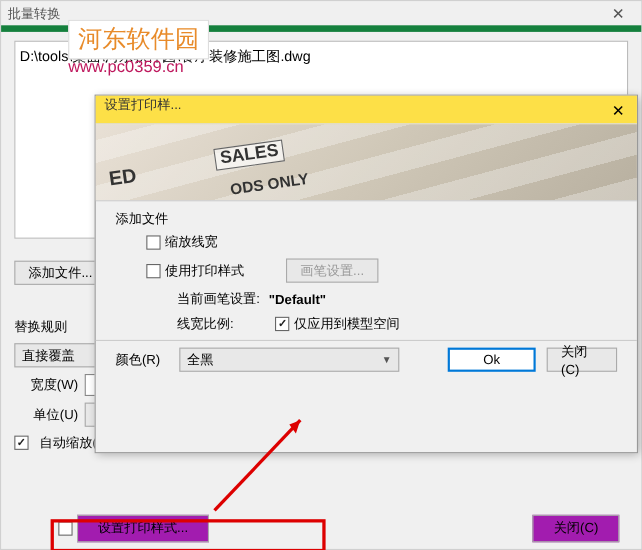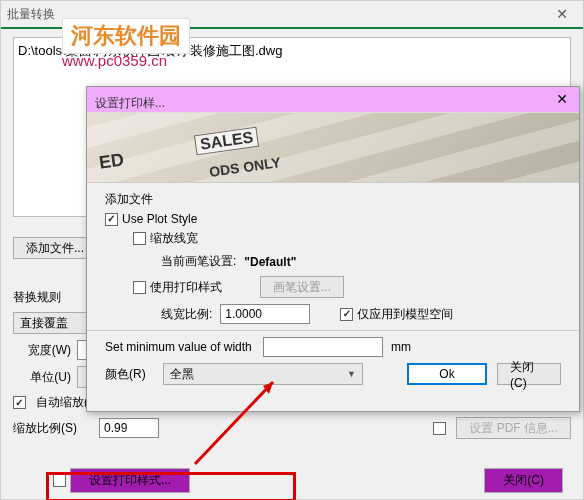--- a/index.html
+++ b/index.html
@@ -1,27 +1,27 @@
 <!DOCTYPE html>
 <html><head>
 <meta charset="utf-8">
 <style>
 * { box-sizing: border-box; font-family: "Microsoft YaHei", sans-serif; font-size: 12px; }
 body { margin: 0; width: 584px; height: 500px; background: #f0f0f0; position: relative; overflow: hidden; }
 .main-window { position: absolute; top: 0; left: 0; width: 584px; height: 500px; background: #f0f0f0; border: 1px solid #d0d0d0; }
-.main-titlebar { height: 28px; display: flex; align-items: center; justify-content: space-between; padding: 0 6px; border-bottom: 2px solid #15803d; gap: 29px; }
+.main-titlebar { height: 28px; display: flex; align-items: center; justify-content: space-between; padding: 0 6px; border-bottom: 6px solid #15803d; gap: 29px; }
 .main-title { color: #555; }
 .close-btn { width: 30px; height: 20px; display: flex; align-items: center; justify-content: center; color: #555; font-size: 14px; }
 .watermark { position: absolute; top: 18px; left: 62px; z-index: 3; }
-.watermark-logo { font-size: 22px; font-weight: bold; color: #e88b2a; background: #fff; padding: 2px 8px; border: 1px solid #ddd; display: inline-block; }
+.watermark-logo { font-size: 22px; font-weight: normal; color: #e88b2a; background: #fff; padding: 2px 8px; border: 1px solid #ddd; display: inline-block; }
 .watermark-url { color: #be185d; font-size: 15px; margin-top: -2px; }
 .file-path-box { margin: 8px 12px; background: #fff; border: 1px solid #bbb; padding: 4px; height: 180px; }
 .file-path { font-size: 13px; }
 .dialog { position: absolute; top: 86px; left: 86px; width: 494px; height: 326px; background: #f0f0f0; border: 1px solid #999; box-shadow: 2px 2px 8px rgba(0,0,0,0.3); z-index: 5; }
-.dialog-titlebar { height: 26px; background: #f0abfc; display: flex; align-items: flex-end; justify-content: space-between; padding: 0 0 0 8px; border-bottom: 1px solid #ddd; }
+.dialog-titlebar { height: 26px; background: #fde047; display: flex; align-items: flex-start; justify-content: space-between; padding: 0 0 0 8px; border-bottom: 1px solid #ddd; }
 .dialog-title { color: #333; }
 .dialog-close { width: 34px; height: 26px; display: flex; align-items: center; justify-content: center; font-size: 14px; }
 .dialog-image { height: 70px; background: linear-gradient(135deg, #e8e0d5 0%, #d0c8b8 50%, #b8b0a0 100%); position: relative; overflow: hidden; border-bottom: 1px solid #ccc; }
 .dialog-image::before { content: ""; position: absolute; inset: 0; background: repeating-linear-gradient(-15deg, rgba(255,255,255,0.3) 0 20px, transparent 20px 40px); }
 .img-text { position: absolute; color: #333; font-weight: bold; transform: rotate(-8deg); }
 .img-sales { top: 18px; left: 108px; font-size: 16px; border: 1px solid #666; padding: 0 4px; background: rgba(255,255,255,0.6); }
 .img-ed { top: 38px; left: 12px; font-size: 18px; }
 .img-only { top: 46px; left: 122px; font-size: 14px; }
 .dialog-body { padding: 8px 18px; }
 .group-label { font-weight: normal; margin-bottom: 4px; }
@@ -93,27 +93,20 @@
         </div>
       <span>DPI</span>
     </div>
     <div class="bottom-row">
       <span class="checkbox checked"></span>
       <span>自动缩放(Z)</span>
       <div style="flex:1"></div>
       <span class="checkbox"></span>
       <span style="color:#888">输出标签</span>
     </div>
-    <div class="bottom-row">
-      <span style="width:80px">缩放比例(S)</span>
-      <div class="text-input" style="width:60px">0.99</div>
-      <div style="flex:1"></div>
-      <span class="checkbox"></span>
-      <div class="btn" style="color:#aaa">设置 PDF 信息...</div>
-    </div>
   </div>
 
   <div class="footer-btns">
     <span class="checkbox" style="margin-left:40px"></span>
     <div class="footer-btn">设置打印样式...</div>
     <div style="flex:1"></div>
     <div class="footer-btn">关闭(C)</div>
   </div>
 </div>
 
@@ -127,53 +120,43 @@
     <span class="dialog-title">设置打印样...</span>
     <div class="dialog-close">✕</div>
   </div>
   <div class="dialog-image">
     <div class="img-text img-sales">SALES</div>
     <div class="img-text img-ed">ED</div>
     <div class="img-text img-only">ODS ONLY</div>
   </div>
   <div class="dialog-body">
     <div class="group-label">添加文件</div>
-    <div class="checkbox-row">
-      <span class="checkbox checked"></span>
-      <span>Use Plot Style</span>
-    </div>
     <div style="padding-left:28px">
       <div class="checkbox-row">
         <span class="checkbox"></span>
         <span>缩放线宽</span>
-      </div>
-      <div class="field-row" style="padding-left:28px">
-        <span class="label">当前画笔设置:</span>
-        <span class="bold">"Default"</span>
       </div>
       <div class="field-row">
         <span class="checkbox"></span>
         <span class="label">使用打印样式</span>
         <div style="width:30px"></div>
         <div class="btn" style="color:#999">画笔设置...</div>
       </div>
       <div class="field-row" style="padding-left:28px">
+        <span class="label">当前画笔设置:</span>
+        <span class="bold">"Default"</span>
+      </div>
+      <div class="field-row" style="padding-left:28px">
         <span class="label">线宽比例:</span>
-        <div class="text-input" style="width:90px">1.0000</div>
         <div style="width:30px"></div>
         <span class="checkbox checked"></span>
         <span>仅应用到模型空间</span>
       </div>
     </div>
     <div class="sep-line"></div>
-    <div class="field-row">
-      <span class="label" style="width:150px">Set minimum value of width</span>
-      <div class="text-input" style="width:120px"></div>
-      <span style="margin-left:8px">mm</span>
-    </div>
     <div class="field-row">
       <span class="label" style="width:50px">颜色(R)</span>
       <div class="dropdown" style="width:200px">
         <span>全黑</span>
         <span class="chev">▼</span>
       </div>
       <div style="flex:1"></div>
       <div class="btn btn-highlight" style="width:80px">Ok</div>
       <div style="width:10px"></div>
       <div class="btn" style="width:64px">关闭(C)</div>

